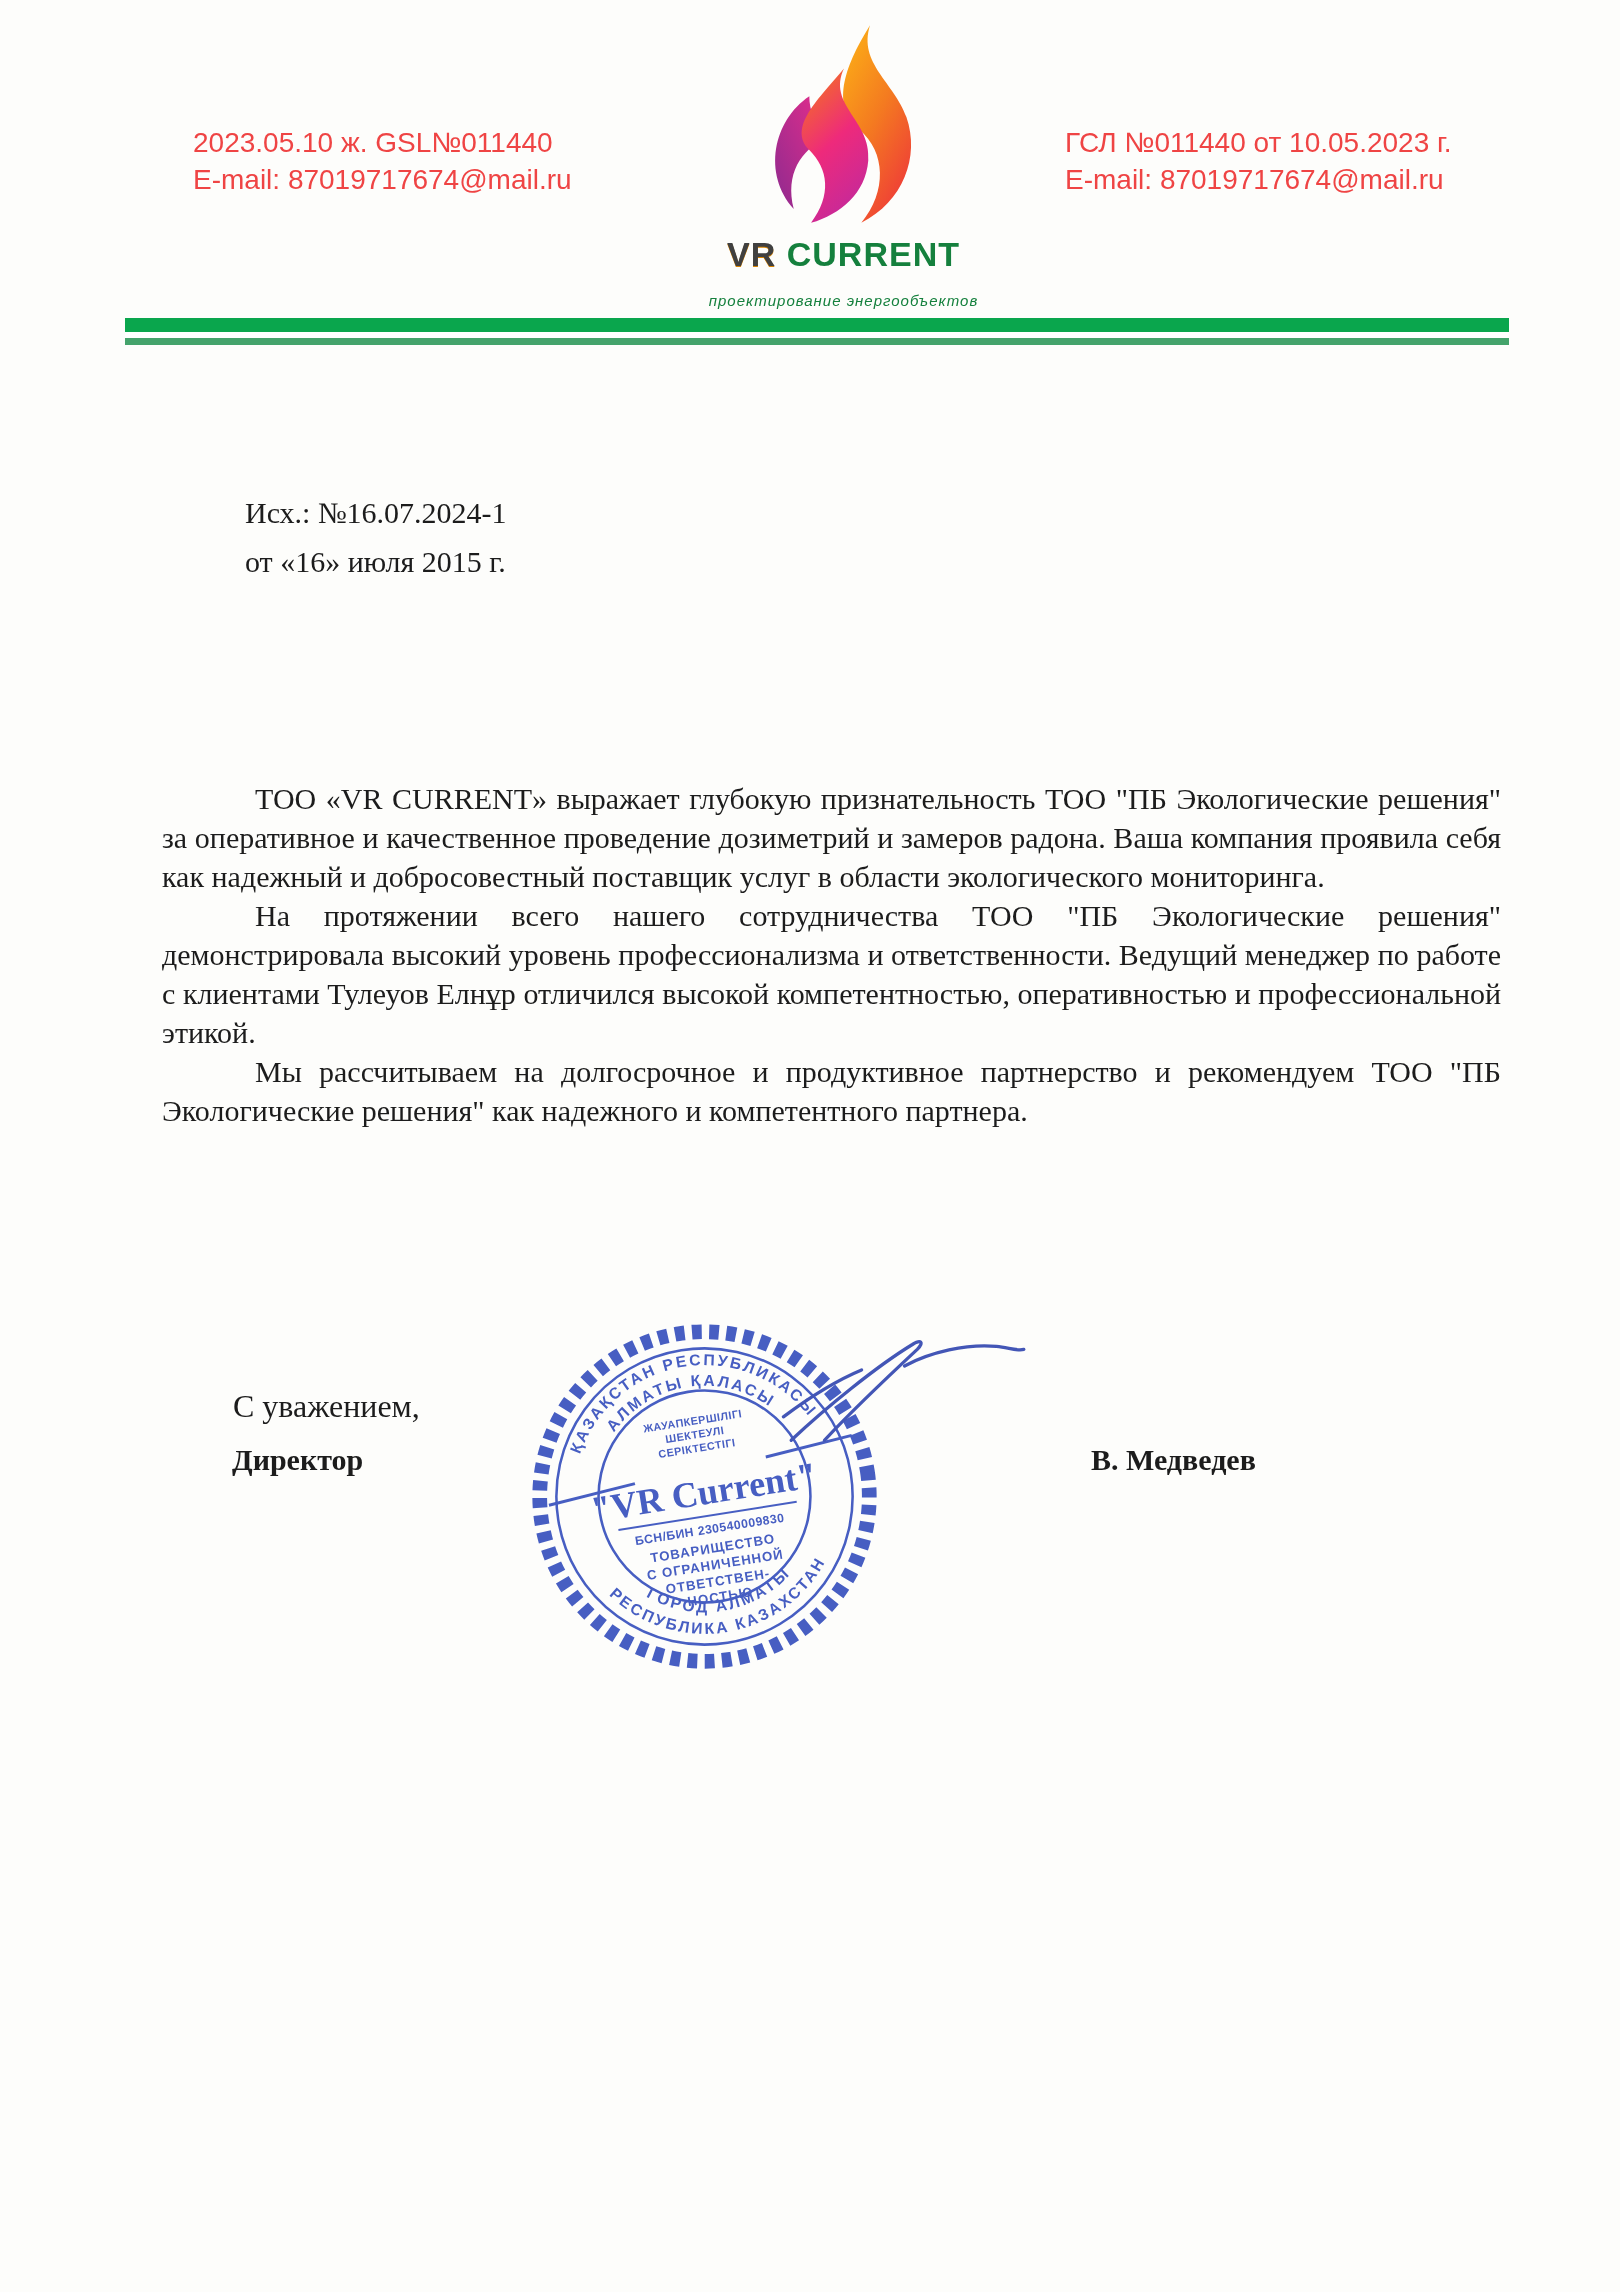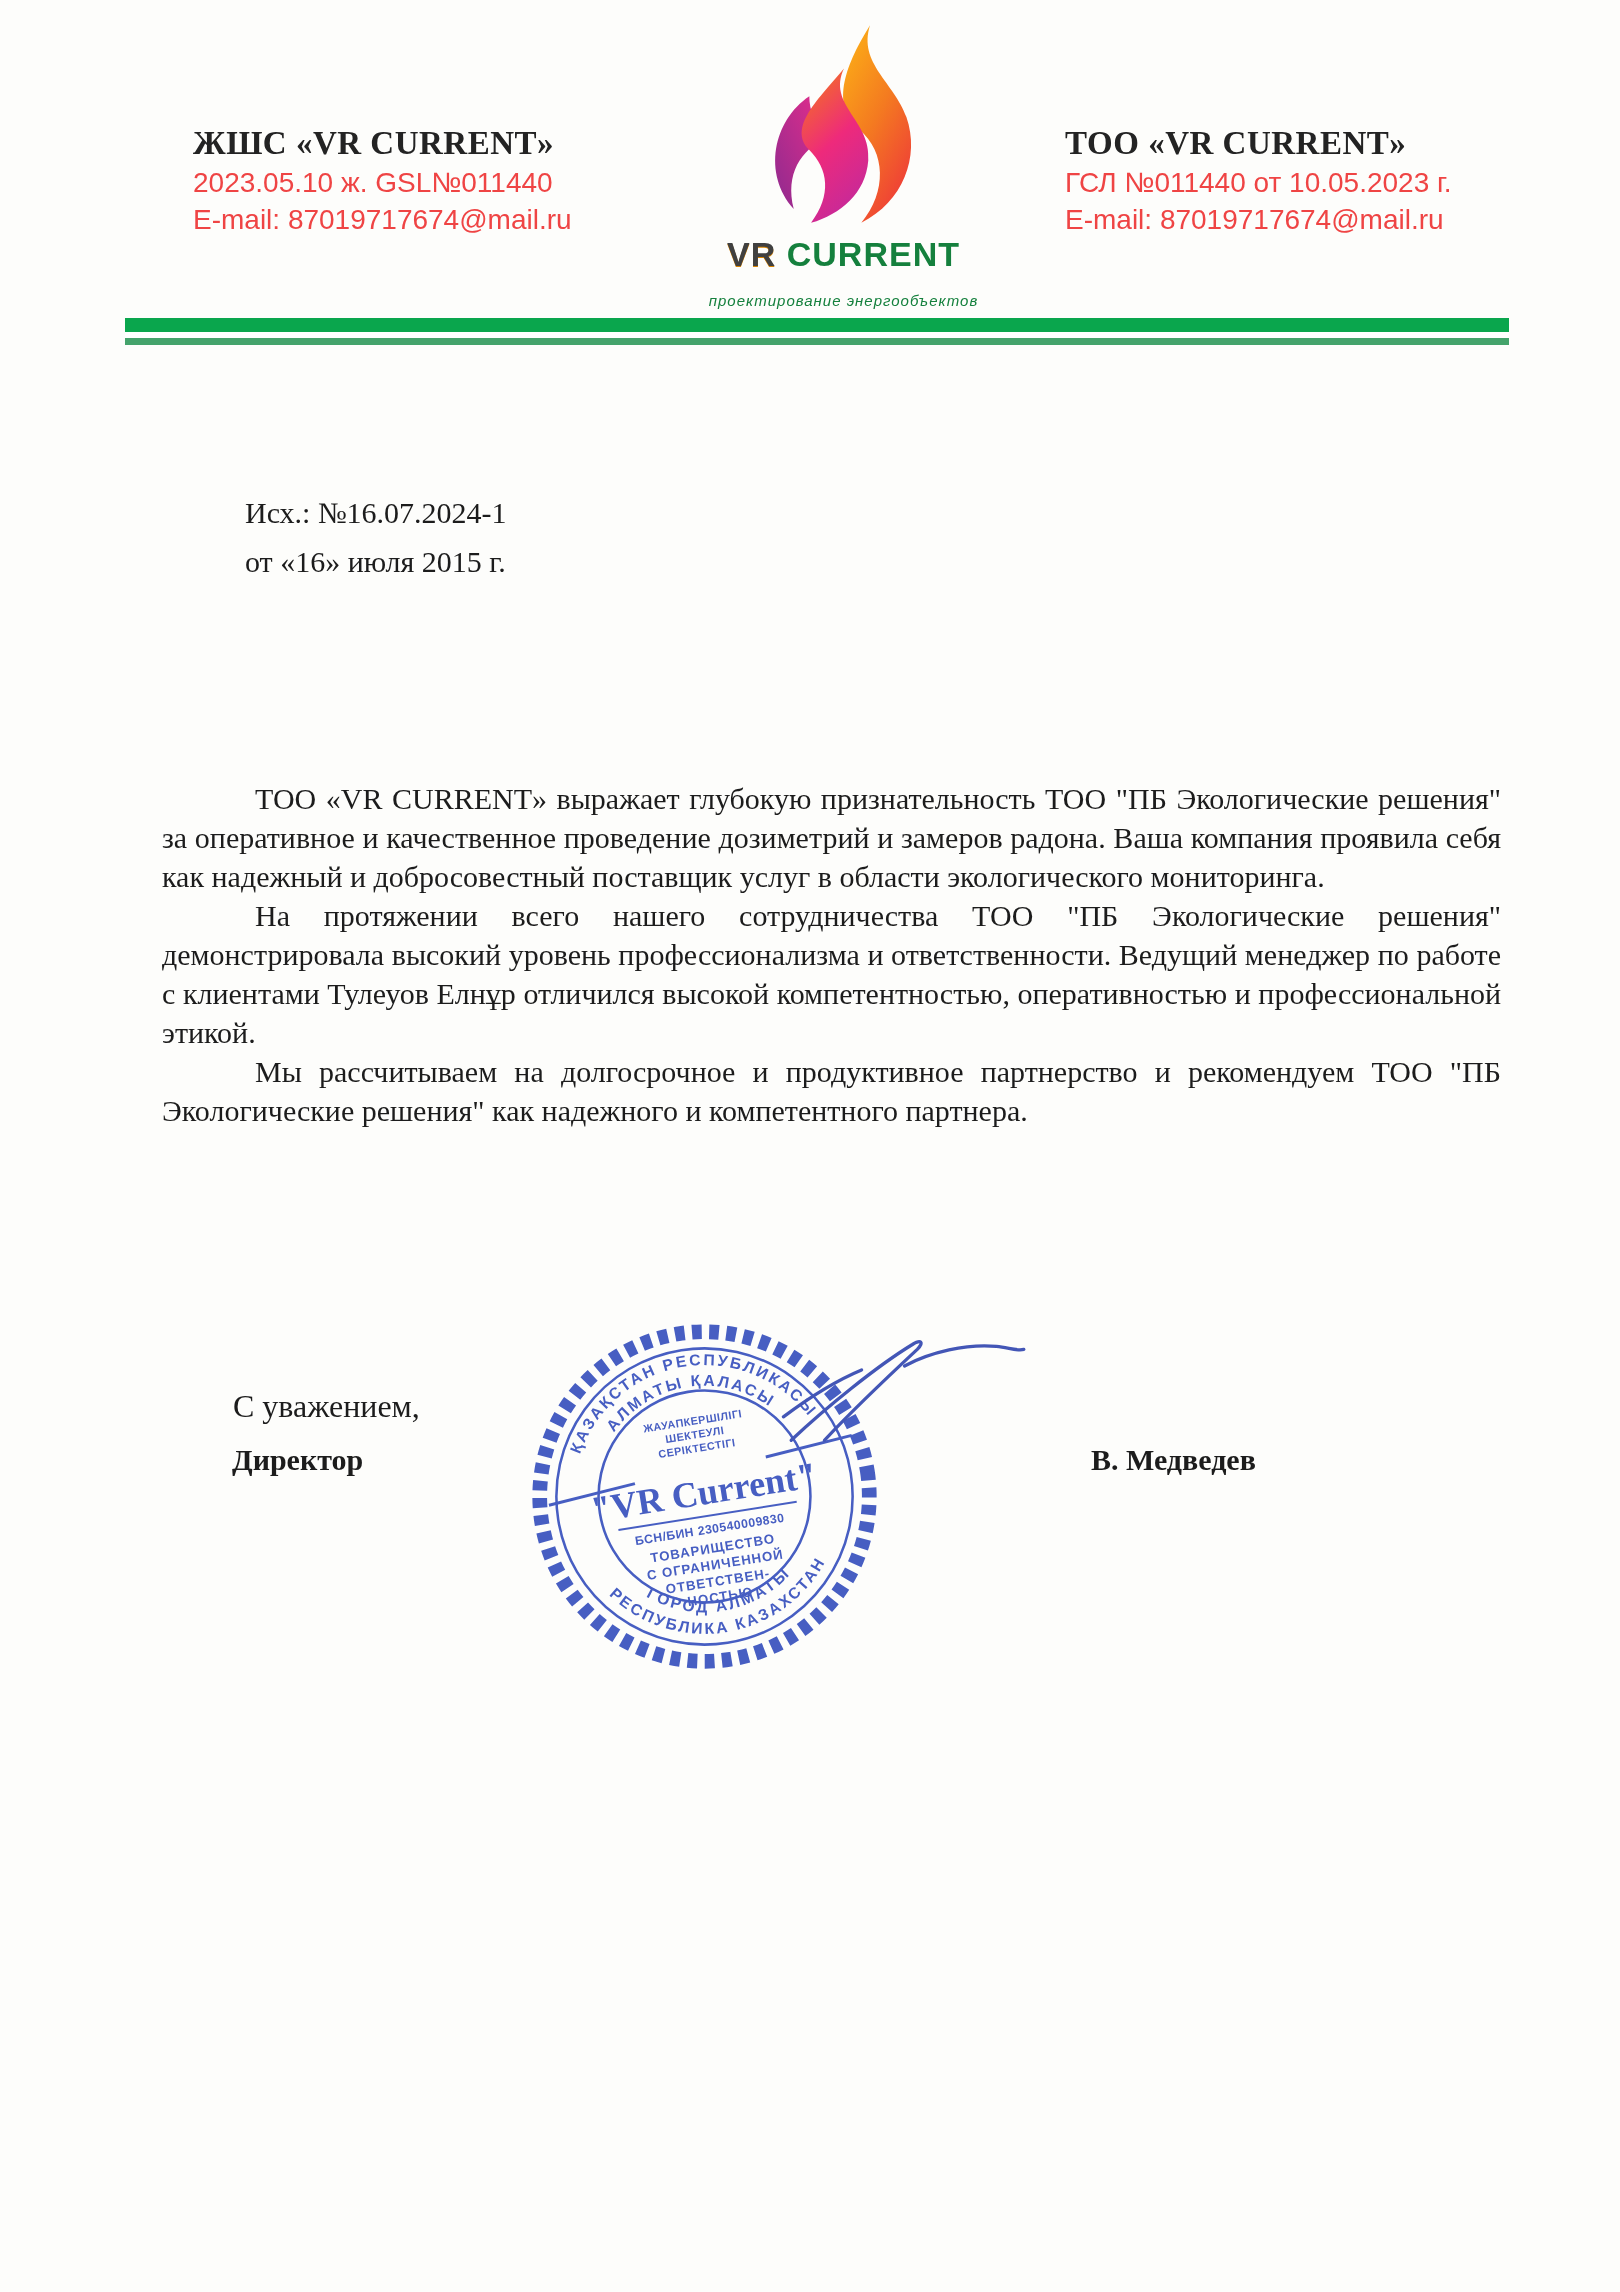--- a/index.html
+++ b/index.html
@@ -48,21 +48,20 @@
   .bin{font-family:"Liberation Sans",sans-serif;font-weight:bold;font-size:12.5px;letter-spacing:.5px;}
   .small-bold{font-family:"Liberation Sans",sans-serif;font-weight:bold;font-size:13.5px;letter-spacing:1px;}
   .signature{position:absolute;left:779px;top:1323px;}
 </style>
 </head>
 <body>
 
 <div class="page">
 
   <div class="hdr-block hdr-left">
-    <div class="hdr-title">ЖШС «VR CURRENT»</div>
     <div class="hdr-line">2023.05.10 ж. GSL№011440</div>
     <div class="hdr-line">E-mail: 87019717674@mail.ru</div>
   </div>
 
   <div class="logo-wrap">
     <svg class="logo-flame" width="208" height="221" viewBox="0 0 240 255">
       <defs>
         <linearGradient id="lgOrange" x1="0" y1="0" x2="0.6" y2="1">
           <stop offset="0" stop-color="#fdb515"></stop>
           <stop offset="0.55" stop-color="#f47b20"></stop>
@@ -83,21 +82,20 @@
       <path fill="url(#lgPink)" d="M120,56 C100,98 152,116 148,162 C145,200 116,224 82,234 C106,202 102,172 80,150 C54,124 92,90 120,56 Z"></path>
     </svg>
     <div class="logo-brand">
       <span class="vr">VR</span>
       <span class="current">CURRENT</span>
     </div>
     <div class="logo-tagline">проектирование энергообъектов</div>
   </div>
 
   <div class="hdr-block hdr-right">
-    <div class="hdr-title">ТОО «VR CURRENT»</div>
     <div class="hdr-line">ГСЛ №011440 от 10.05.2023 г.</div>
     <div class="hdr-line">E-mail: 87019717674@mail.ru</div>
   </div>
 
   <div class="rule-wrap">
     <div class="rule-thick"></div>
     <div class="rule-gap"></div>
     <div class="rule-thin"></div>
   </div>
 

